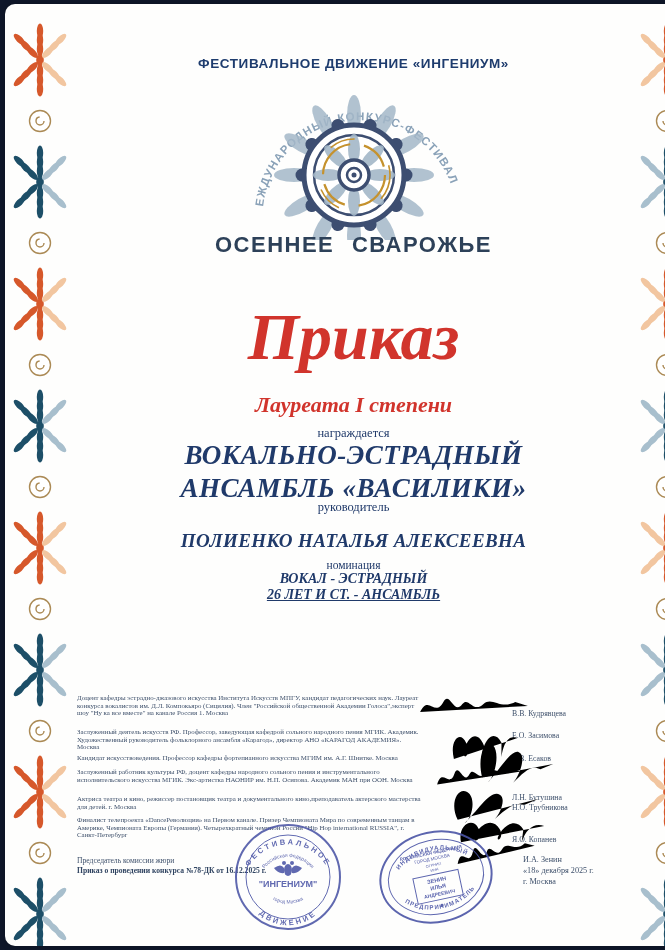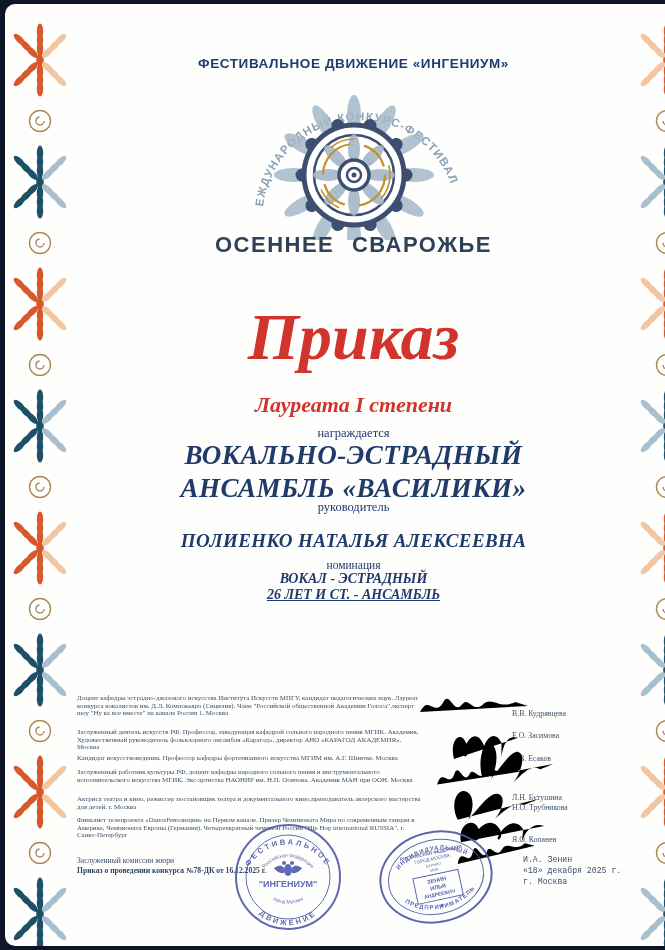--- a/index.html
+++ b/index.html
@@ -31,21 +31,21 @@
   #nomination-label{top:555px;font-size:11.5px;color:#203a6a;}
   #nomination-value{top:567px;font-style:italic;font-weight:bold;font-size:14px;color:#203a6a;}
   #category-value{top:583px;font-style:italic;font-weight:bold;font-size:14px;color:#203a6a;text-decoration:underline;}
   
   .jp{position:absolute;left:72px;width:344px;font-size:6.9px;line-height:1.12;color:#3e506b;text-align:left;}
   .jn{position:absolute;left:507px;width:110px;font-size:7.8px;color:#3e506b;text-align:left;}
   #jp1{top:690px;} #jp2{top:724px;} #jp3{top:750px;} #jp4{top:764px;} #jp5{top:791px;} #jp6{top:812px;}
   #jn1{top:705px;} #jn2{top:727px;} #jn3{top:750px;} #jn4{top:771px;margin-top:18px;} #jn5{top:799px;} #jn6{top:831px;}
   #chairman-label{position:absolute;left:72px;top:852px;font-size:7.6px;color:#3e506b;}
   #order-text{position:absolute;left:72px;top:862px;font-size:7.6px;font-weight:bold;color:#314562;}
-  #zenin-block{position:absolute;left:518px;top:850px;font-size:8.2px;color:#3e506b;line-height:1.35;text-align:left;font-family:Liberation Mono, monospace;}
+  #zenin-block{position:absolute;left:518px;top:850px;font-size:8.2px;color:#3e506b;line-height:1.35;text-align:left;}
   
   #round-stamp{position:absolute;left:228px;top:818px;width:110px;height:110px;opacity:.88;}
   #oval-stamp{position:absolute;left:370px;top:824px;width:122px;height:98px;transform:rotate(-12deg);opacity:.9;}
   .sig{position:absolute;overflow:visible;}
   svg text{font-family:"Liberation Sans",sans-serif;}
   .stamp-text{fill:#4b55a6;}
 </style>
 </head>
 <body>
 
@@ -284,21 +284,21 @@
     <svg class="sig" style="left:440px;top:774px;width:96px;height:46px;transform:rotate(-7deg)" viewBox="0 0 90 42" preserveAspectRatio="none">
         <use href="#sigC"></use>
       </svg>
     <svg class="sig" style="left:450px;top:808px;width:92px;height:36px;transform:rotate(-4deg)" viewBox="0 0 70 34" preserveAspectRatio="none">
         <use href="#sigB"></use>
       </svg>
     <svg class="sig" style="left:450px;top:834px;width:82px;height:32px;transform:rotate(-9deg)" viewBox="0 0 106 32" preserveAspectRatio="none">
         <use href="#sigA"></use>
       </svg>
 
-    <div id="chairman-label">Заслуженный комиссии жюри</div>
+    <div id="chairman-label">Председатель комиссии жюри</div>
     <div id="order-text">Приказ о проведении конкурса №78-ДК от 16.12.2025 г.</div>
 
     <div id="zenin-block">
       <div>И.А. Зенин</div>
       <div>«18» декабря 2025 г.</div>
       <div>г. Москва</div>
     </div>
 
     <svg id="round-stamp" viewBox="0 0 110 110">
       <circle cx="55" cy="55" r="52" fill="none" stroke="#4b55a6" stroke-width="2"></circle>

